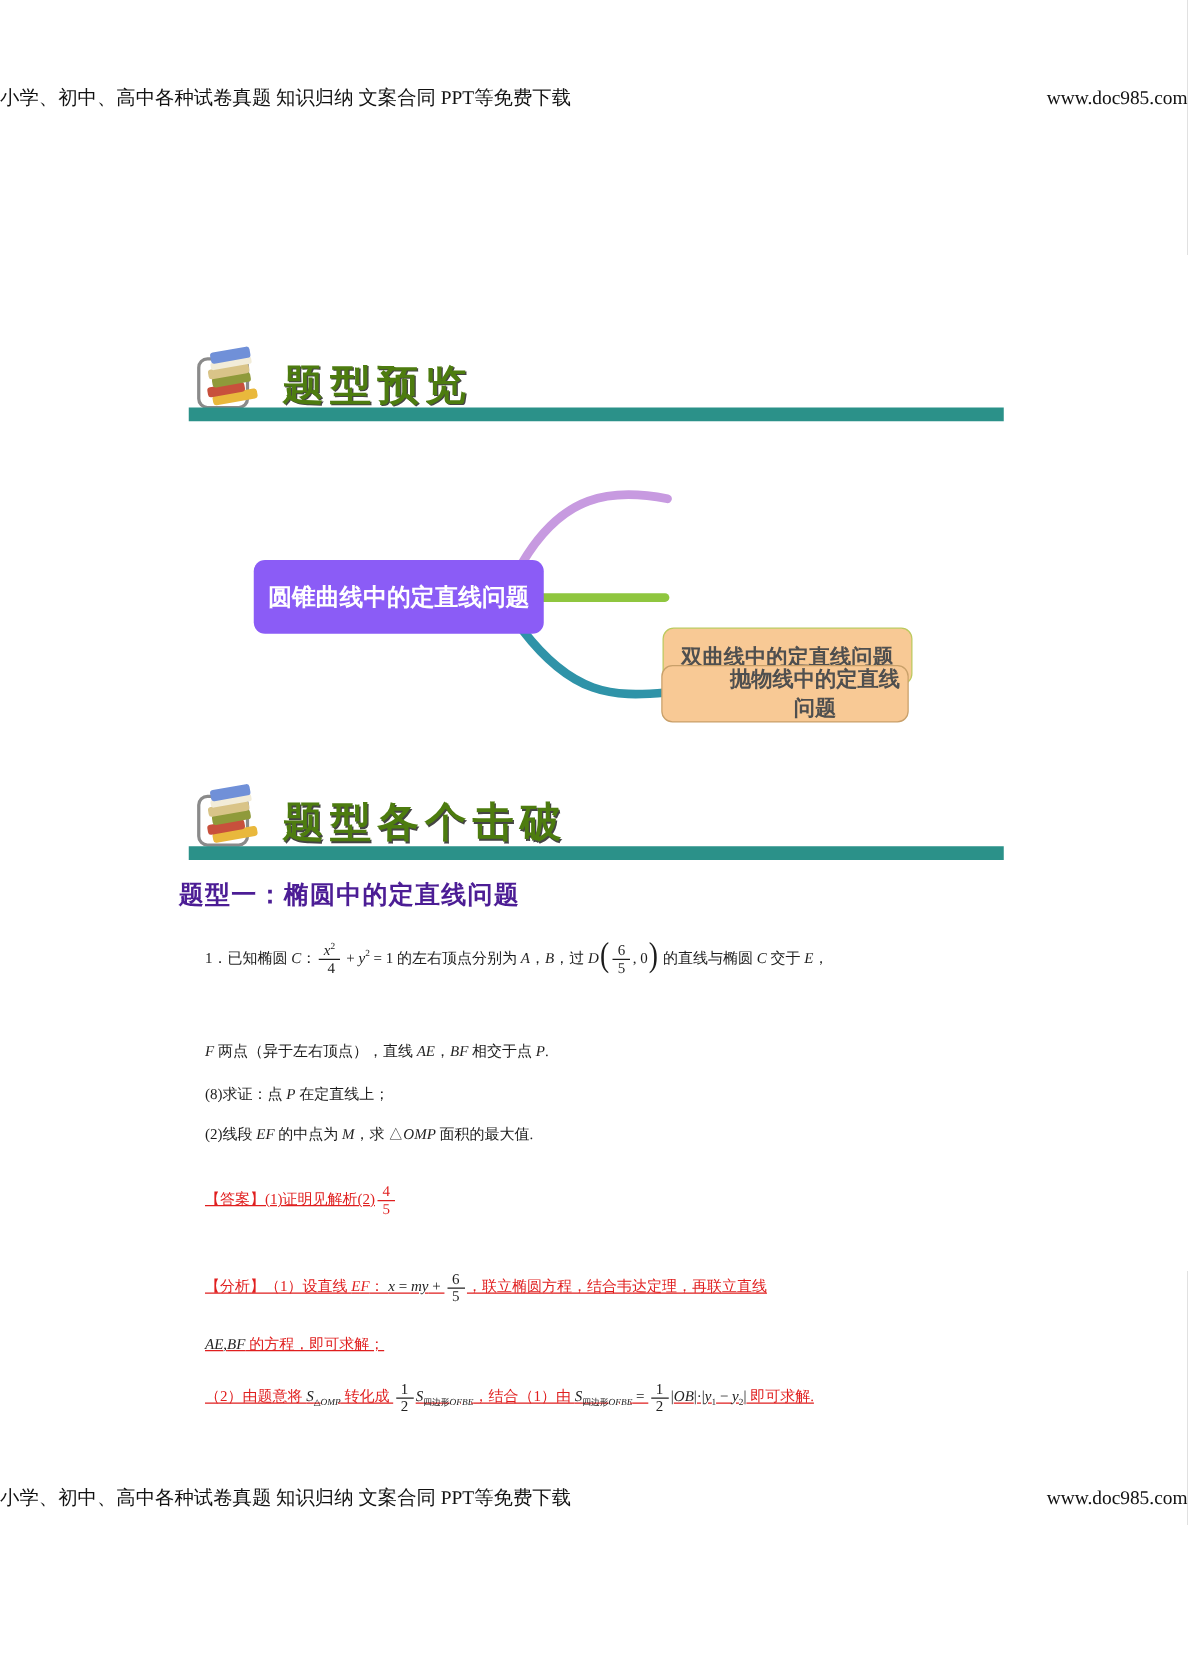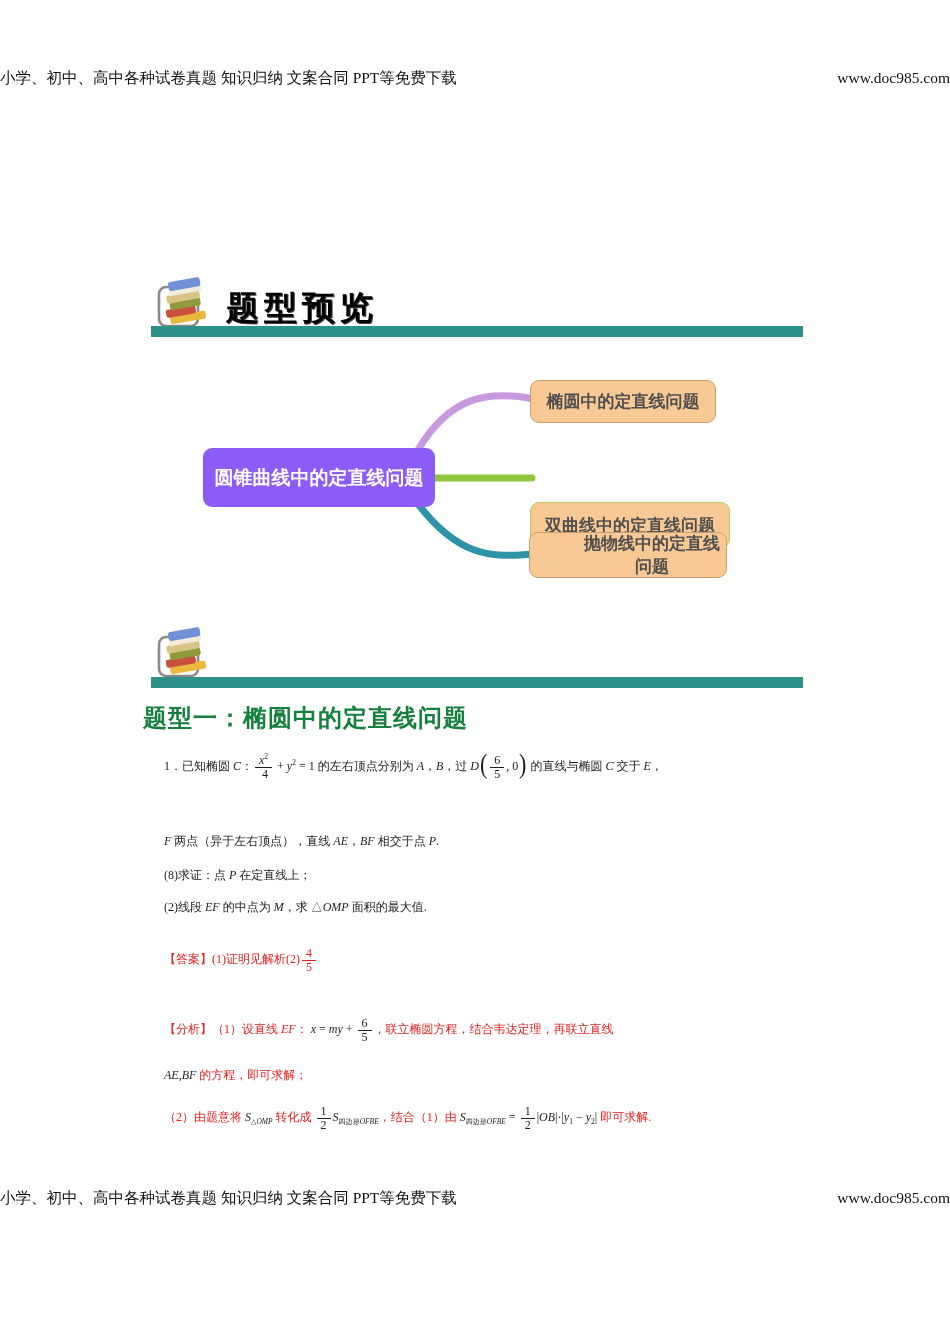--- a/index.html
+++ b/index.html
@@ -27,21 +27,21 @@
     position:absolute;top:148px;left:0;width:100%;
     text-align:center;
     font-family:"Liberation Sans", sans-serif;
     font-weight:900;font-size:30px;letter-spacing:1px;color:#000;
   }
   
   .books-icon{position:absolute;width:58px;height:54px;}
   .section-heading{
     position:absolute;
     font-family:"DejaVu Serif", serif;
-    font-weight:900;font-size:33px;color:#000000;
+    font-weight:900;font-size:33px;color:#4d7c0f;
     letter-spacing:5px;
     text-shadow:1px 1px 0 #444;
   }
   .accent-bar{position:absolute;left:151px;width:652px;height:11px;background:#2b9189;}
   
   .mindmap{position:absolute;left:185px;top:368px;width:575px;height:228px;}
   .mindmap svg{position:absolute;left:0;top:0;}
   .mm-node{
     position:absolute;display:flex;align-items:center;justify-content:center;
     font-family:"Liberation Sans", sans-serif;
@@ -57,27 +57,27 @@
   }
   .mm-b0{left:345px;top:12px;width:186px;height:43px;}
   .mm-b1{left:345px;top:87px;width:200px;height:46px;border-color:#bcc95e;margin-top:47px;}
   .mm-b2{left:344px;top:164px;width:198px;height:46px;padding-left:48px;}
   
   .body-area{position:absolute;left:143px;top:0;width:672px;}
   .bline{position:absolute;left:0;width:672px;font-size:12px;line-height:22px;white-space:nowrap;margin-left:21px;}
   .type-heading{
     position:absolute;left:0;top:702px;
     font-family:"Liberation Serif", serif;
-    font-weight:900;font-size:24px;color:#15803d;letter-spacing:1px;
+    font-weight:900;font-size:20px;color:#4c1d95;letter-spacing:1px;
   }
   .l-q1{top:730px;line-height:72px;}
   .l-q2{top:830px;}
   .l-q3{top:864px;}
   .l-q4{top:896px;}
-  .red{color:#e01f1f;}
+  .red{color:#e01f1f;text-decoration:underline;}
   .l-ans{top:930px;line-height:58px;}
   .l-an1{top:1000px;line-height:58px;}
   .l-an2{top:1064px;}
   .l-an3{top:1088px;line-height:58px;}
   
   .tki{font-style:italic;font-family:"Liberation Serif", serif;}
   .tkt{}
   .mk{color:#222222;}
   sup.tksup{font-size:0.62em;vertical-align:super;line-height:0;}
   sub.tksub{font-size:0.62em;vertical-align:sub;line-height:0;}
@@ -120,36 +120,36 @@
   <div class="section-heading" style="left:226px;top:286px;">题型预览</div>
   <div class="accent-bar" style="top:326px;"></div>
 
   <div class="mindmap">
     <svg width="575" height="228" viewBox="0 0 575 228">
       <path d="M 233,82 C 265,28 303,22 349,31" fill="none" stroke-width="7" stroke-linecap="round" stroke="#c79ae0"></path>
       <path d="M 248,110 L 347,110" fill="none" stroke-width="7" stroke-linecap="round" stroke="#8fc63f"></path>
       <path d="M 233,136 C 273,188 305,190 348,186" fill="none" stroke-width="7" stroke-linecap="round" stroke="#2f93a8"></path>
     </svg>
     <div class="mm-node mm-root">圆锥曲线中的定直线问题</div>
-    <div class="mm-node mm-branch mm-b0">椭圆中的定直线问题</div>
     <div class="mm-node mm-branch mm-b1">双曲线中的定直线问题</div>
     <div class="mm-node mm-branch mm-b2">抛物线中的定直线问题</div>
   </div>
 
   <svg class="books-icon" style="left:156px;top:626px;" viewBox="0 0 58 54">
     <rect x="3" y="11" width="39" height="39" rx="7" fill="#ffffff" stroke="#8a8a8a" stroke-width="2.6"></rect>
     <g transform="rotate(-10 28 30)">
       <rect x="12" y="38" width="36" height="8" rx="2.5" fill="#e9b83c"></rect>
       <rect x="9" y="31" width="30" height="8" rx="2.5" fill="#c8503c"></rect>
       <rect x="14" y="24" width="31" height="8" rx="2.5" fill="#8f9a3a"></rect>
       <rect x="12" y="17" width="33" height="8" rx="2.5" fill="#d9c488"></rect>
       <rect x="15" y="12" width="33" height="6" rx="2" fill="#f2ecd8"></rect>
       <rect x="16" y="4" width="32" height="9" rx="2.5" fill="#7090d8"></rect>
     </g>
   </svg>
+  <div class="section-heading" style="left:226px;top:636px;">题型各个击破</div>
   <div class="accent-bar" style="top:677px;"></div>
 
   <div class="type-heading" style="left:143px;">题型一：椭圆中的定直线问题</div>
 
   <div class="body-area">
     <div class="bline l-q1"><span class="tkt">1．已知椭圆 </span><span class="tki">C</span><span class="tkt">：</span><span class="frac"><span class="num"><span class="tki">x</span><sup class="tksup">2</sup></span><span class="den">4</span></span><span class="tkt"> + </span><span class="tki">y</span><sup class="tksup">2</sup><span class="tkt"> = 1 的左右顶点分别为 </span><span class="tki">A</span><span class="tkt">，</span><span class="tki">B</span><span class="tkt">，过 </span><span class="tki">D</span><span class="bigparen">(</span><span class="frac"><span class="num">6</span><span class="den">5</span></span><span class="tkt">, 0</span><span class="bigparen">)</span><span class="tkt"> 的直线与椭圆 </span><span class="tki">C</span><span class="tkt"> 交于 </span><span class="tki">E</span><span class="tkt">，</span></div>
     <div class="bline l-q2"><span class="tki">F</span><span class="tkt"> 两点（异于左右顶点），直线 </span><span class="tki">AE</span><span class="tkt">，</span><span class="tki">BF</span><span class="tkt"> 相交于点 </span><span class="tki">P</span><span class="tkt">.</span></div>
     <div class="bline l-q3"><span class="tkt">(8)求证：点 </span><span class="tki">P</span><span class="tkt"> 在定直线上；</span></div>
     <div class="bline l-q4"><span class="tkt">(2)线段 </span><span class="tki">EF</span><span class="tkt"> 的中点为 </span><span class="tki">M</span><span class="tkt">，求 </span><span class="tkt">△</span><span class="tki">OMP</span><span class="tkt"> 面积的最大值.</span></div>
     <div class="bline l-ans red"><span class="tkt">【答案】(1)证明见解析(2)</span><span class="frac"><span class="num">4</span><span class="den">5</span></span></div>

